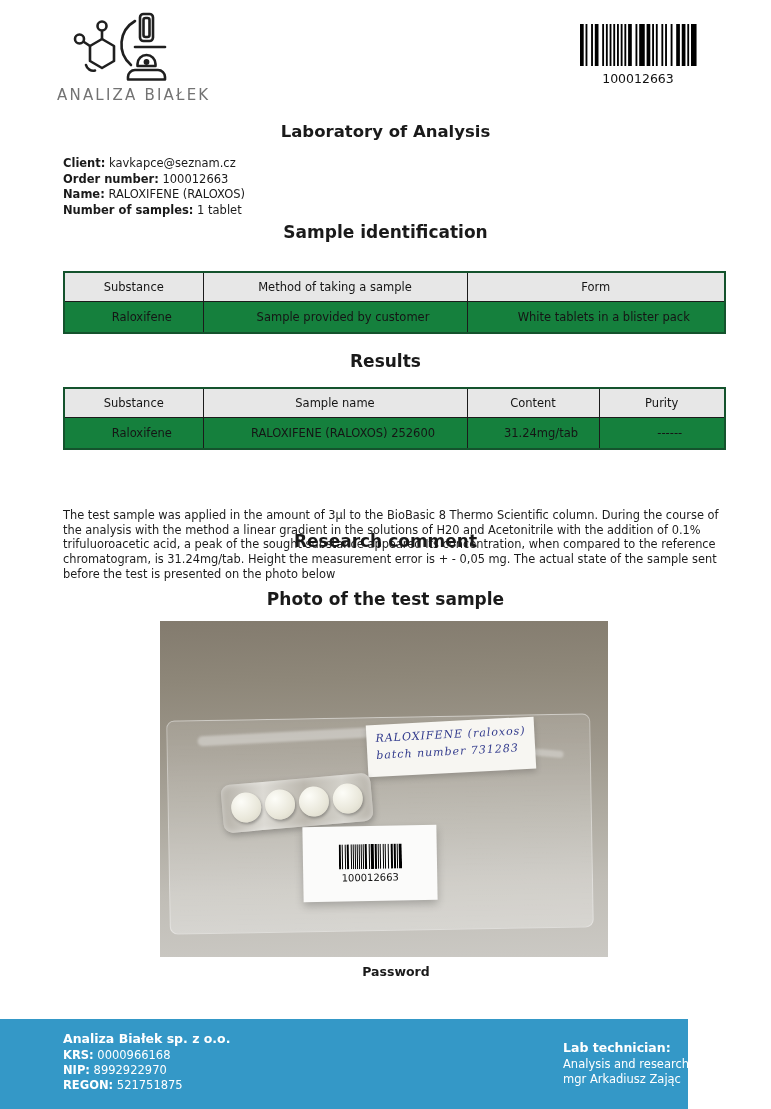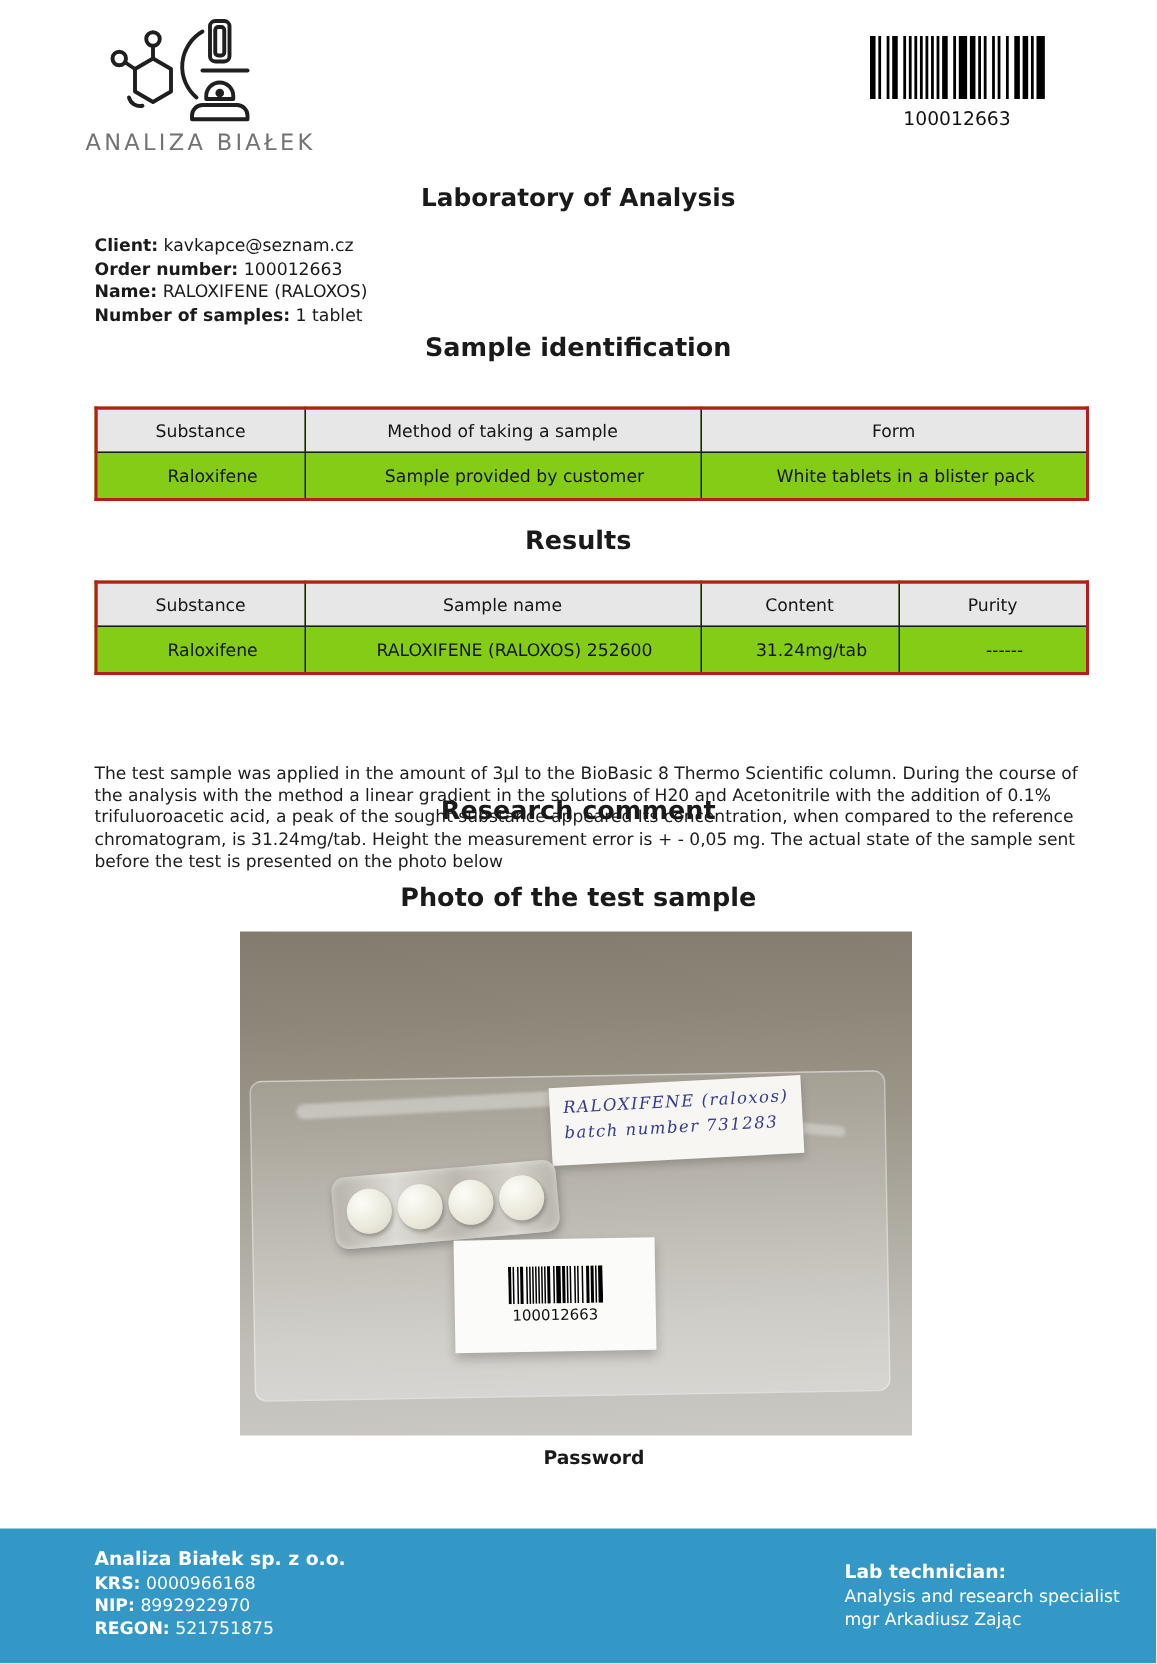--- a/index.html
+++ b/index.html
@@ -30,21 +30,21 @@
 
   .section-heading{position:absolute;left:0;width:100%;text-align:center;
                    font-size:17px;font-weight:bold;}
   .h-sample{top:222px;}
   .h-results{top:351px;}
   .h-comment{top:504px;margin-top:27px;}
   .h-photo{top:589px;}
 
   
   table{position:absolute;left:63px;border-collapse:collapse;table-layout:fixed;
-        font-size:11.5px;color:#151515;background:#84cc16;border:2px solid #b91c1c;}
+        font-size:11.5px;color:#151515;background:#15803d;border:2px solid #14532d;}
   .t-sample{top:271px;}
   .t-results{top:387px;}
   th,td{border:1px solid #1b1b1b;text-align:center;vertical-align:middle;
         font-weight:normal;overflow:hidden;}
   th{height:29px;background:var(--thead-bg);}
   td{height:32px;padding-left:16px;}
 
   
   .comment{position:absolute;left:63px;top:508px;width:664px;
            font-size:11.4px;line-height:14.7px;color:#1c1c1c;}
@@ -79,21 +79,21 @@
        background:#fbfbfa;transform:rotate(-1deg);box-shadow:0 4px 8px rgba(0,0,0,0.22);
        display:flex;flex-direction:column;align-items:center;justify-content:center;gap:3px;}
   .photo-barcode-num{font-size:10px;color:#111;}
 
   
   .password-block{position:absolute;left:0;top:964px;width:100%;text-align:center;}
   .password-heading{font-size:12.5px;font-weight:bold;margin-left:21px;}
   .password-value{margin-top:9px;font-size:11.5px;}
 
   
-  .footer{position:absolute;left:0;top:1019px;width:771px;height:90px;
+  .footer{position:absolute;left:0;top:1019px;width:688px;height:90px;
           background:var(--footer-bg);color:#fff;font-size:11.5px;line-height:15px;}
   .f-col{position:absolute;white-space:nowrap;}
   .f-company{left:63px;top:12px;}
   .f-company .f-name{font-weight:bold;font-size:12.5px;margin-bottom:2px;}
   .f-hq{left:300px;top:21px;}
   .f-tech{left:563px;top:21px;}
   .f-head{font-weight:bold;font-size:12.5px;margin-bottom:2px;}
   .f-col b{font-weight:bold;}
 </style>
 </head>

